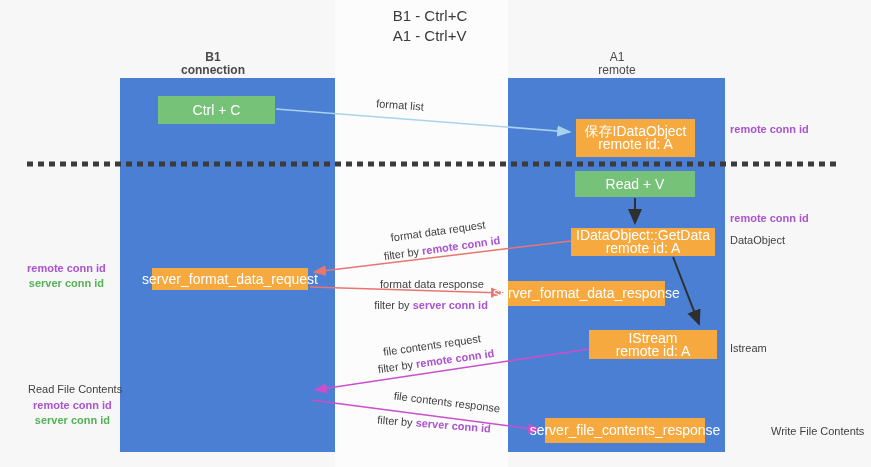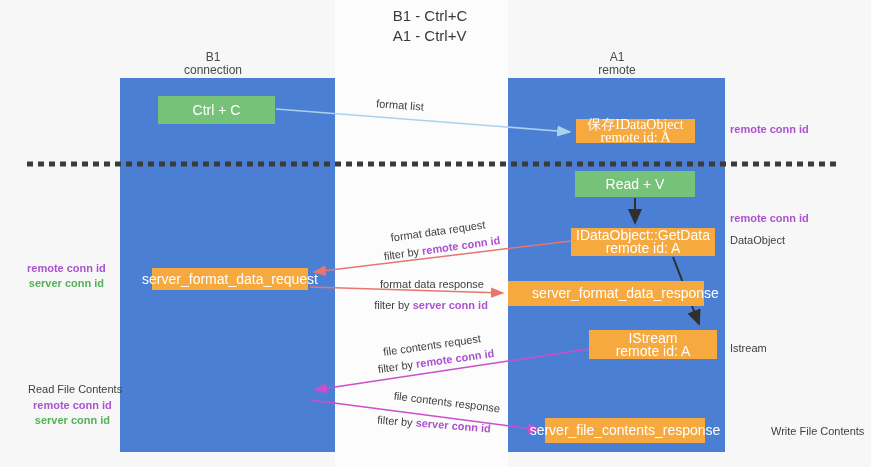--- a/index.html
+++ b/index.html
@@ -45,21 +45,21 @@
 <body>
 
 <div class="canvas">
   <div class="mid-strip"></div>
 
   <div class="title">
     <div>B1 - Ctrl+C</div>
     <div>A1 - Ctrl+V</div>
   </div>
 
-  <div class="lane-header" style="left:213px;top:51px;">
+  <div class="lane-header" style="left:213px;top:51px;font-weight:bold;">
     <div>B1</div>
     <div>connection</div>
   </div>
   <div class="lane-header" style="left:617px;top:51px;">
     <div>A1</div>
     <div>remote</div>
   </div>
 
   <div class="lane lane-left"></div>
   <div class="lane lane-right"></div>
@@ -94,39 +94,39 @@
 
     <line x1="589" y1="349" x2="315" y2="390" stroke="#cb4fcb" stroke-width="1.5" marker-end="url(#m-magenta)"></line>
 
     <line x1="311" y1="400" x2="540" y2="430" stroke="#cb4fcb" stroke-width="1.5" marker-end="url(#m-magenta)"></line>
   </svg>
 
   <div class="box green" style="left:158px;top:96px;width:117px;height:28px;">
     <div>Ctrl + C</div>
   </div>
 
-  <div class="box orange" style="left:576px;top:119px;width:119px;height:24px;font-family:Liberation Serif, serif;">
+  <div class="box orange" style="left:576px;top:119px;width:119px;height:38px;">
     <div>保存IDataObject</div>
     <div>remote id: A</div>
   </div>
 
   <div class="box green" style="left:575px;top:171px;width:120px;height:26px;">
     <div>Read + V</div>
   </div>
 
   <div class="box orange" style="left:571px;top:228px;width:144px;height:28px;">
     <div>IDataObject::GetData</div>
     <div>remote id: A</div>
   </div>
 
   <div class="box orange" style="left:152px;top:268px;width:156px;height:22px;">
     <div>server_format_data_request</div>
   </div>
 
-  <div class="box orange" style="left:508px;top:281px;width:157px;height:25px;padding-left:39px;">
+  <div class="box orange" style="left:508px;top:281px;width:157px;height:25px;">
     <div>server_format_data_response</div>
   </div>
 
   <div class="box orange" style="left:589px;top:330px;width:128px;height:29px;">
     <div>IStream</div>
     <div>remote id: A</div>
   </div>
 
 
   <div class="box orange" style="left:545px;top:418px;width:160px;height:25px;">

